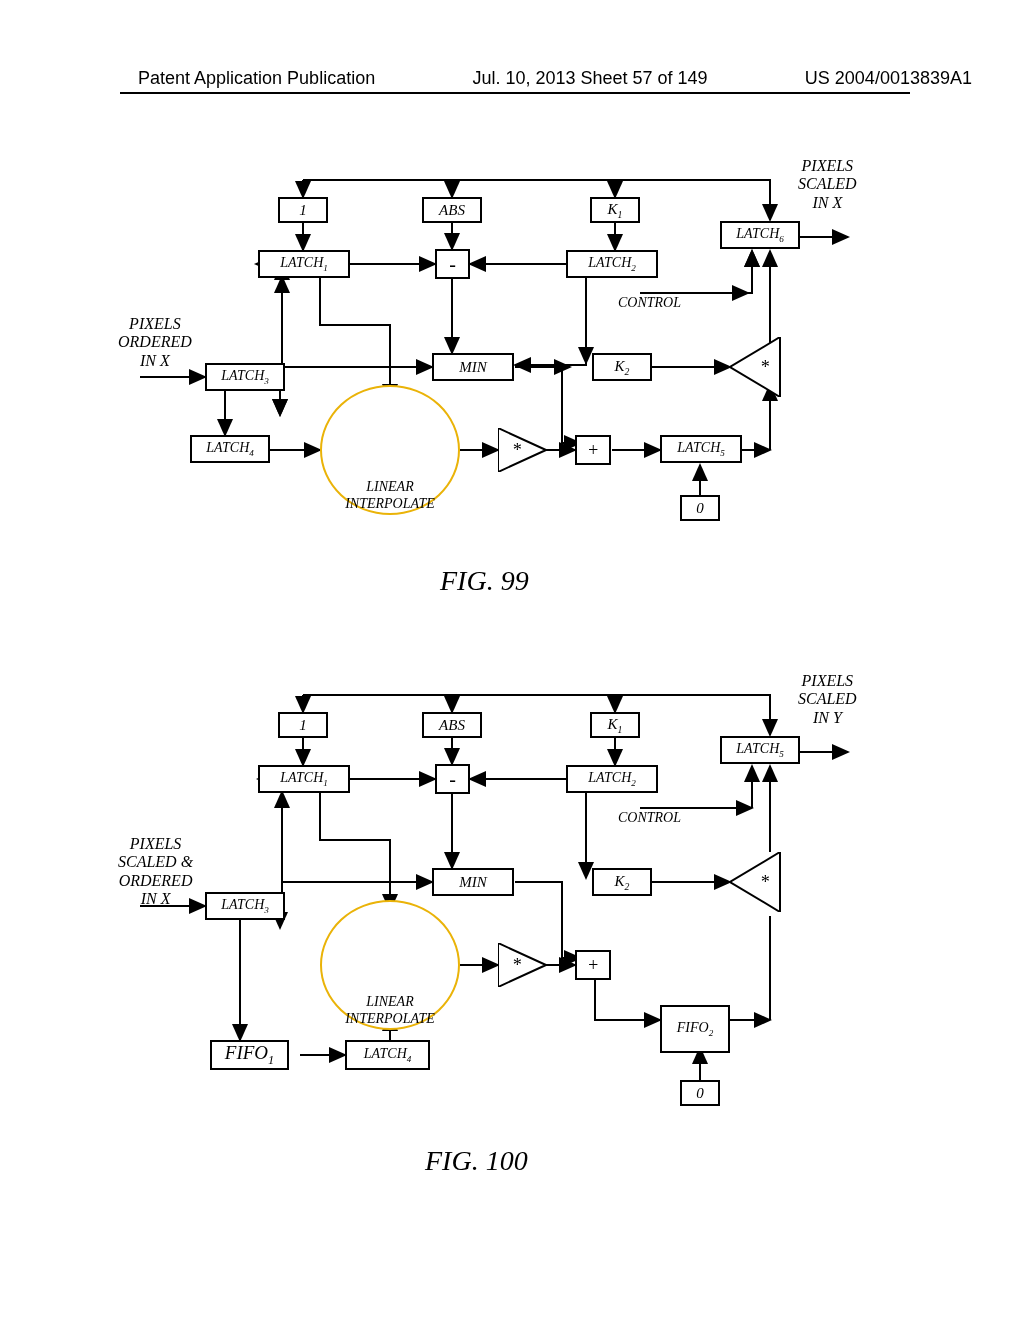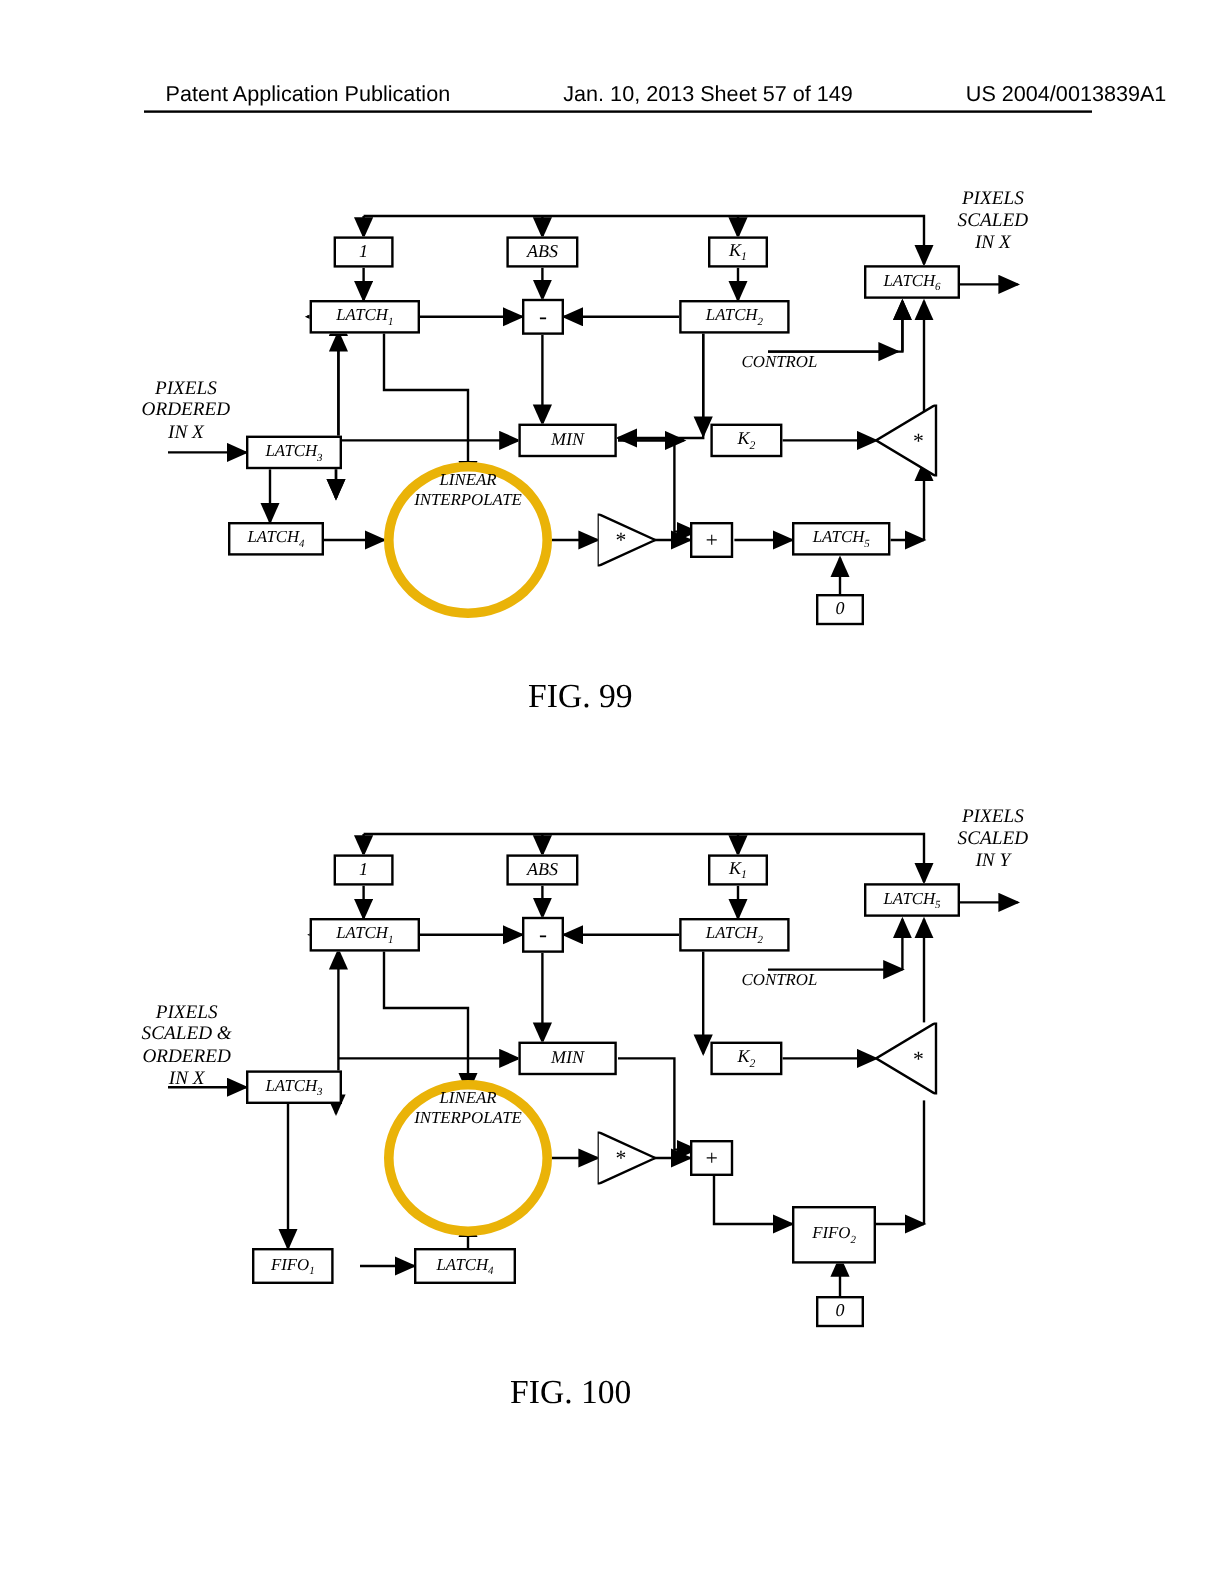--- a/index.html
+++ b/index.html
@@ -47,50 +47,51 @@
   }
   .txt {
     position: absolute;
     font-style: italic;
     font-size: 16px;
     text-align: center;
     line-height: 1.15;
   }
   .circle {
     position: absolute;
-    border: 8px solid #eab308;
+    border: 2px solid #eab308;
     border-radius: 50%;
     display: flex;
-    align-items: flex-start;
+    align-items: flex-end;
     justify-content: center;
     font-style: italic;
     background: #fff;
     text-align: center;
   }
   .tri {
     position: absolute;
     background: #fff;
   }
   .figcaption {
     position: absolute;
     font-family: "Comic Sans MS", "Segoe Script", cursive;
+    font-style: italic;
     font-size: 28px;
   }
   svg.conn {
     position: absolute;
     top: 0; left: 0;
   }
   .sub { font-size: 0.65em; vertical-align: sub; }
 </style>
 </head>
 <body>
 
 <div class="header">
   <span>Patent Application Publication</span>
-  <span>Jan. 10, 2013  Sheet 57 of 149</span>
+  <span>Jul. 10, 2013  Sheet 57 of 149</span>
   <span>US 2004/0013839A1</span>
 </div>
 <div class="hline"></div>
 
 <div class="diagram" style="top:145px; left:0; width:1024px; height:460px;">
 
   <svg class="conn" width="1024" height="460">
     <defs>
       <marker id="ah" markerWidth="10" markerHeight="10" refX="8" refY="4" orient="auto">
         <path d="M0,0 L9,4 L0,8 z" fill="#000"></path>
@@ -343,21 +344,21 @@
     <svg width="50" height="44">
         <polygon points="0,0 0,44 48,22" fill="#fff" stroke="#000" stroke-width="2"></polygon>
         <text x="14" y="28" font-size="18" font-style="italic">*</text>
       </svg>
   </div>
 
   <div class="box" style="left:575px; top:290px; width:36px; height:30px; font-size:18px;">
       <span class="lbl">+</span>
     </div>
 
-  <div class="box" style="left:210px; top:380px; width:68px; height:30px; font-size:14px;">
+  <div class="box" style="left:210px; top:380px; width:79px; height:30px; font-size:19px;">
       <span class="lbl"><span>FIFO</span><span class="sub">1</span></span>
     </div>
   <div class="box" style="left:345px; top:380px; width:85px; height:30px; font-size:14px;">
       <span class="lbl"><span>LATCH</span><span class="sub">4</span></span>
     </div>
   <div class="box" style="left:660px; top:345px; width:70px; height:48px; font-size:14px;">
       <span class="lbl"><span>FIFO</span><span class="sub">2</span></span>
     </div>
   <div class="box" style="left:680px; top:420px; width:40px; height:26px; font-size:15px;">
       <span class="lbl">0</span>

